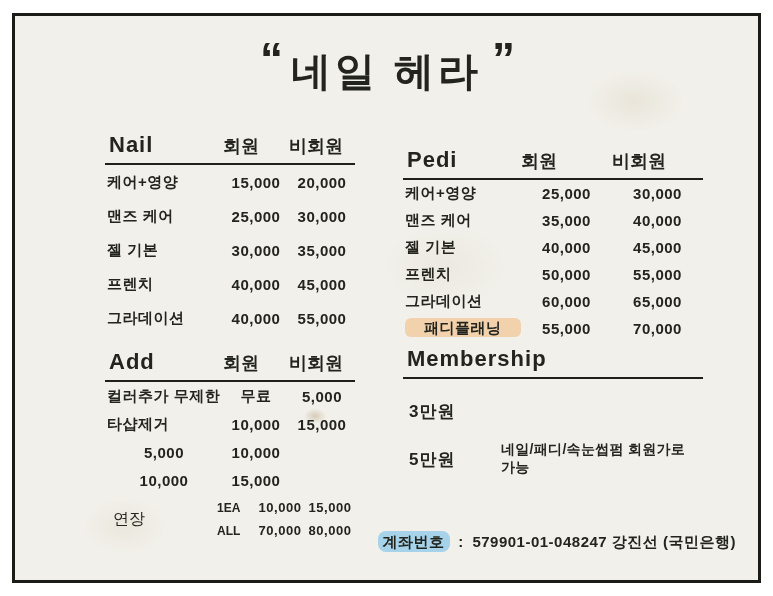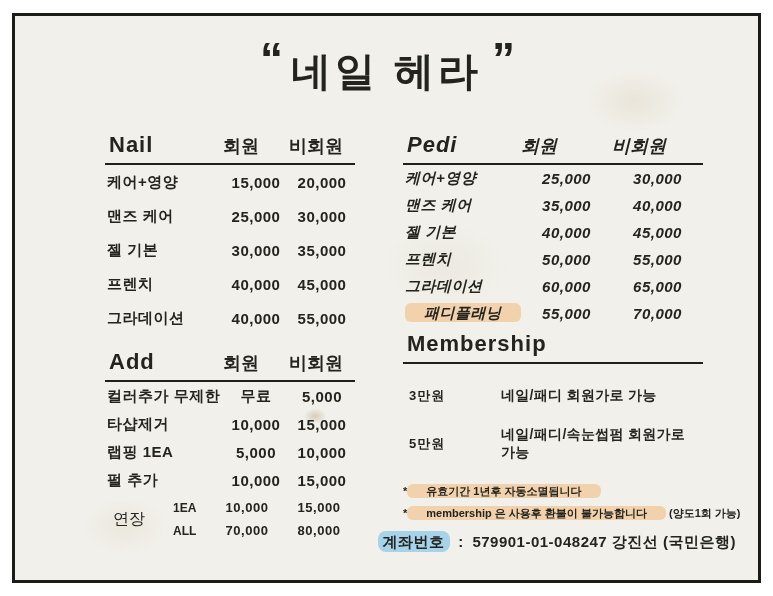--- a/index.html
+++ b/index.html
@@ -35,33 +35,33 @@
   .col-h{font-size:18px;font-weight:bold;text-align:left;}
   .rule{height:2px;background:#1f1f1c;margin-top:5px;}
   .trow{display:grid;grid-template-columns:118px 1fr 1fr;align-items:center;}
   .nail-rows .trow{height:34px;}
   .pedi-rows .trow{height:27px;}
   .add-rows .trow{height:28px;}
   .tlabel{font-size:15px;font-weight:600;padding-left:2px;letter-spacing:.5px;white-space:nowrap;}
   .tprice{font-size:15px;font-weight:700;text-align:center;letter-spacing:.5px;}
   .sec-nail{margin-top:2px;}
   .sec-add{margin-top:10px;}
-  .sec-pedi{margin-top:2px;font-style:italic;}
+  .sec-pedi{margin-top:17px;}
   .sec-membership{}
   
   .ext{display:flex;margin-top:2px;}
   .ext-label{width:62px;display:flex;align-items:center;font-size:16px;font-weight:400;padding-left:8px;box-sizing:border-box;}
   .ext-lines{flex:1;}
-  .ext-line{display:grid;grid-template-columns:44px 1fr 1fr;align-items:center;height:23px;}
+  .ext-line{display:grid;grid-template-columns:44px 1fr 1fr;align-items:center;height:23px;margin-left:44px;}
   .ext-unit{font-size:12px;font-weight:700;text-align:left;padding-left:6px;}
   .ext-price{font-size:13px;font-weight:700;text-align:center;letter-spacing:.5px;}
   
   .plans{margin-top:8px;}
   .plan{display:grid;grid-template-columns:98px 1fr;align-items:center;height:48px;}
-  .plan-price{font-size:13px;font-weight:700;padding-left:6px;letter-spacing:1px;}
+  .plan-price{font-size:17px;font-weight:700;padding-left:6px;letter-spacing:1px;}
   .plan-desc{font-size:14px;font-weight:600;letter-spacing:.3px;}
   .notes{margin-top:12px;}
   .note{font-size:11px;font-weight:600;line-height:22px;white-space:nowrap;}
   .hl-orange{
     background:rgba(243,186,120,.55);
     border-radius:6px;padding:1px 19px;box-decoration-break:clone;
   }
   .hl-blue{
     background:rgba(126,195,232,.65);
     border-radius:8px;padding:2px 5px;
@@ -135,26 +135,24 @@
             <span class="tlabel">컬러추가 무제한</span>
             <span class="tprice">무료</span>
             <span class="tprice">5,000</span>
           </div>
           <div class="trow">
             <span class="tlabel">타샵제거</span>
             <span class="tprice">10,000</span>
             <span class="tprice">15,000</span>
           </div>
           <div class="trow">
-            <span class="tlabel">랩핑 1EA</span>
             <span class="tprice">5,000</span>
             <span class="tprice">10,000</span>
           </div>
           <div class="trow">
-            <span class="tlabel">펄 추가</span>
             <span class="tprice">10,000</span>
             <span class="tprice">15,000</span>
           </div>
         </div>
         <div class="ext">
           <div class="ext-label">연장</div>
           <div class="ext-lines">
             <div class="ext-line">
               <span class="ext-unit">1EA</span>
               <span class="ext-price">10,000</span>
@@ -215,30 +213,25 @@
       </div>
 
       <div class="sec-membership">
         <div class="thead">
           <span class="sec-title" style="grid-column:1 / span 3;">Membership</span>
         </div>
         <div class="rule"></div>
         <div class="plans">
           <div class="plan">
             <span class="plan-price">3만원</span>
-            <span class="plan-desc">네일/패디 회원가로 가능</span>
           </div>
           <div class="plan">
             <span class="plan-price">5만원</span>
             <span class="plan-desc">네일/패디/속눈썹펌 회원가로 가능</span>
           </div>
-        </div>
-        <div class="notes">
-          <div class="note"><span>*</span><span class="hl-orange">유효기간 1년후 자동소멸됩니다</span><span></span></div>
-          <div class="note"><span>*</span><span class="hl-orange">membership 은 사용후 환불이 불가능합니다</span><span> (양도1회 가능)</span></div>
         </div>
       </div>
 
     </div>
   </div>
 
   <div class="account">
     <span class="hl-blue">계좌번호</span>
     <span class="sep">:</span>
     <span>579901-01-048247 강진선 (국민은행)</span>

